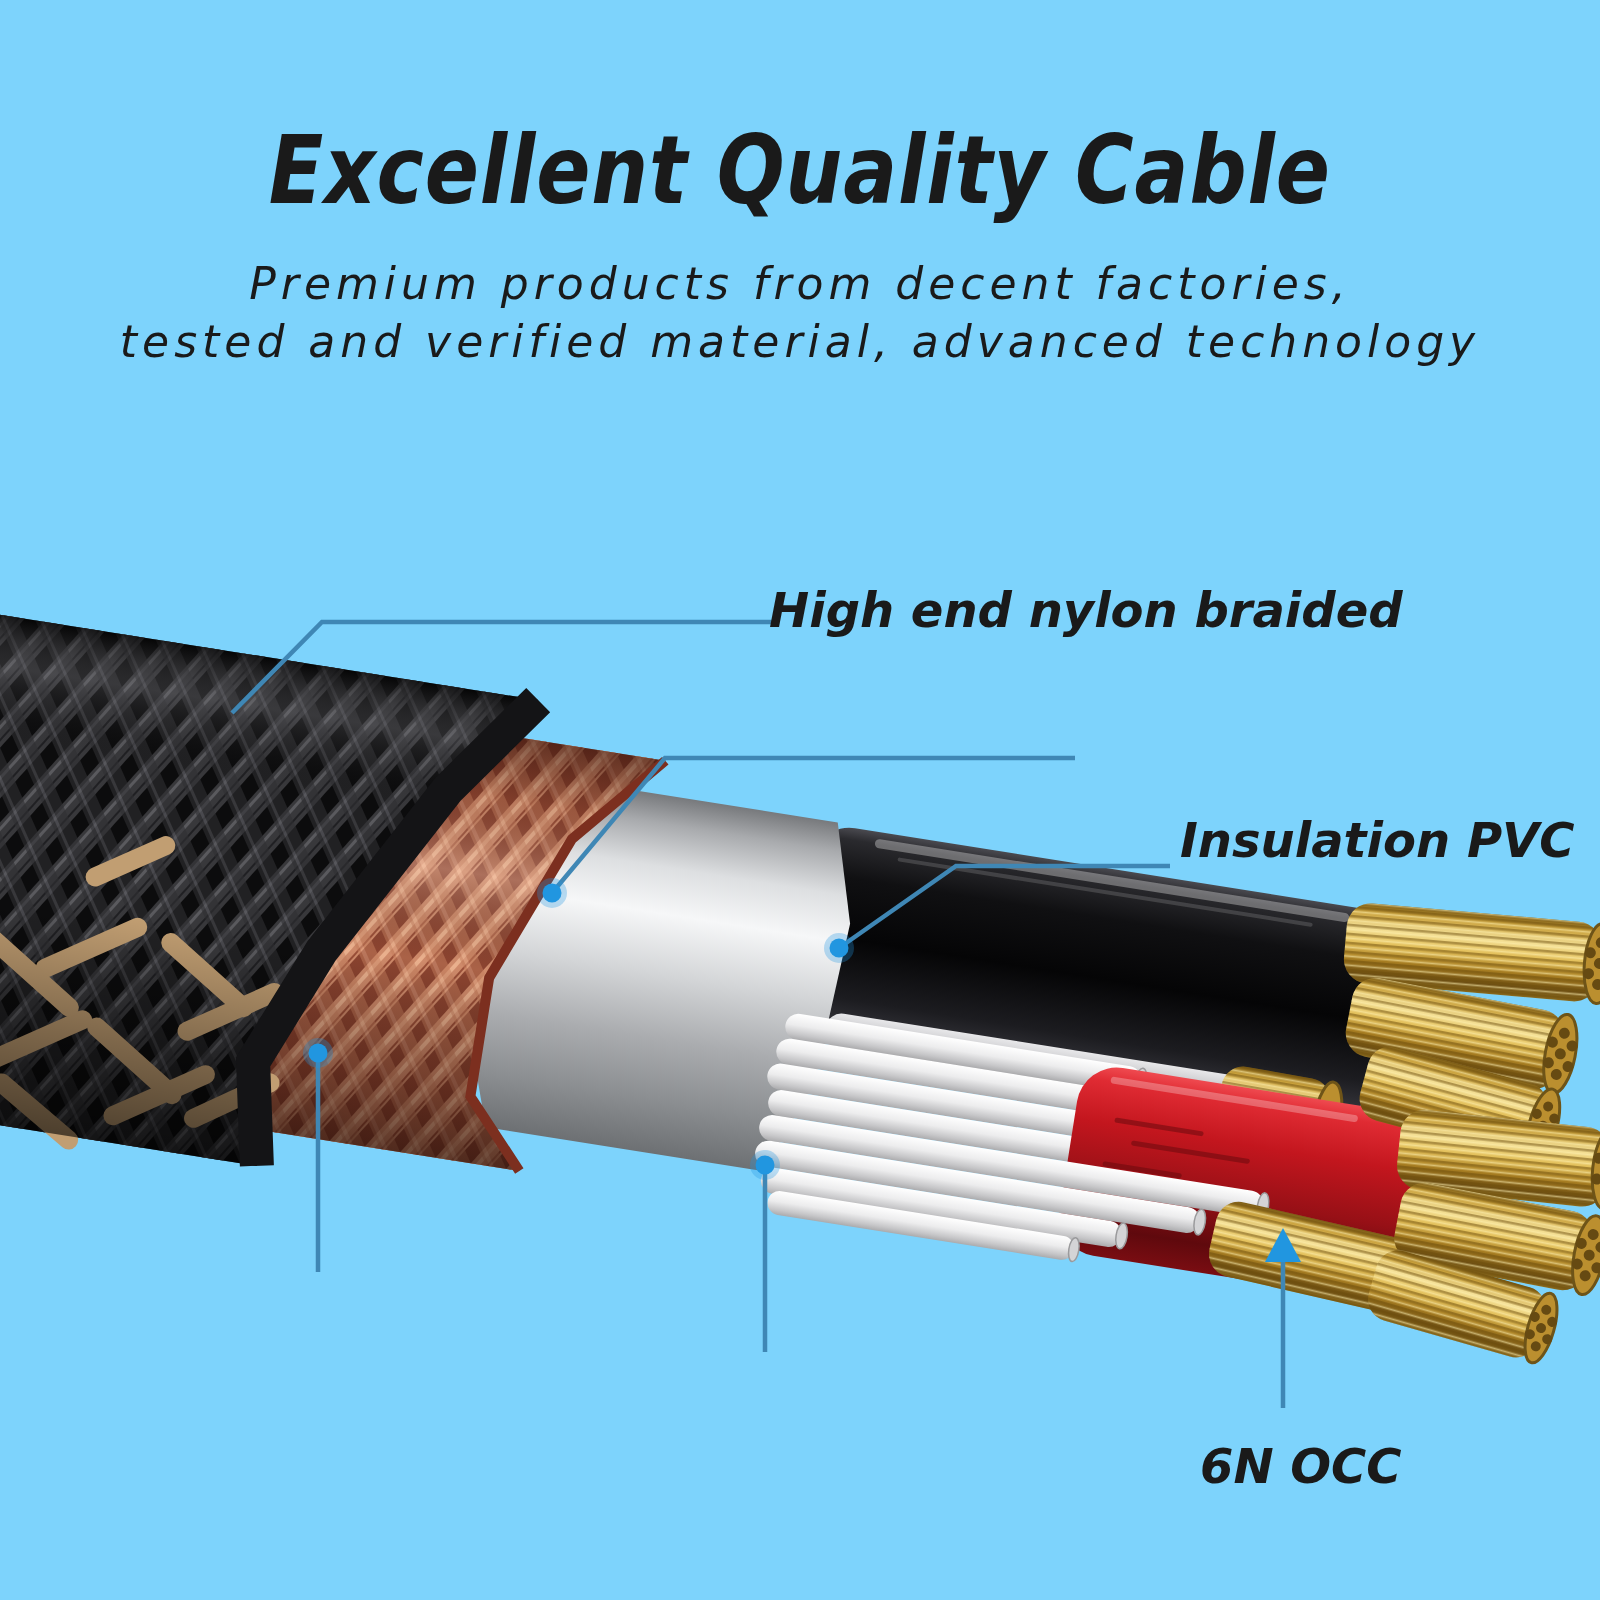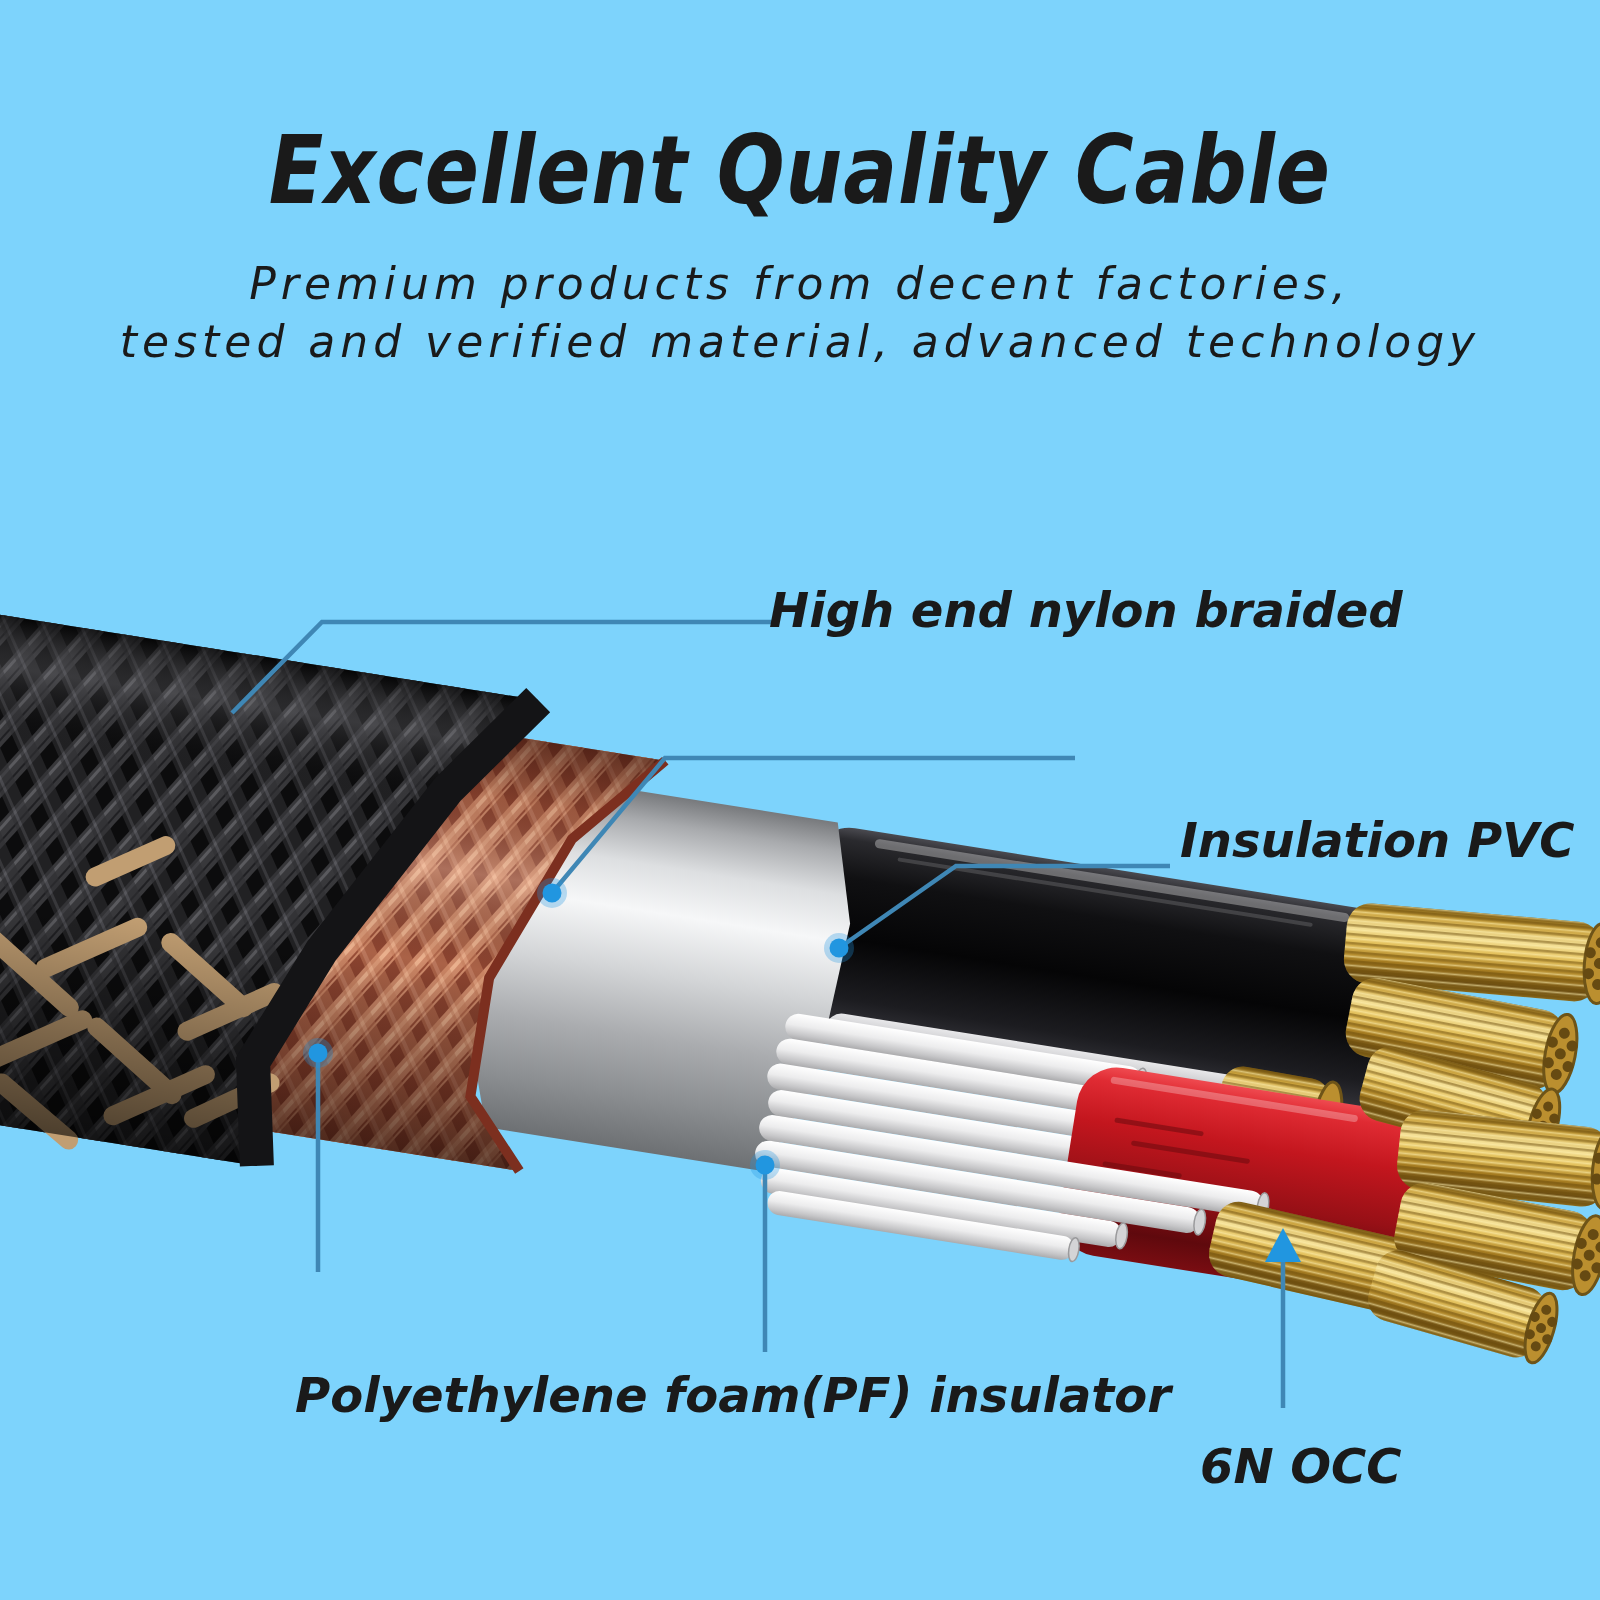--- a/index.html
+++ b/index.html
@@ -337,16 +337,15 @@
   </svg>
 
   <div class="hdr title">
     <span>Excellent Quality Cable</span>
   </div>
   <div class="hdr sub sub1">Premium products from decent factories,</div>
   <div class="hdr sub sub2">tested and verified material, advanced technology</div>
 
   <div class="lbl" style="left:769px;top:582px;">High end nylon braided</div>
   <div class="lbl" style="left:1180px;top:812px;">Insulation PVC</div>
-  <div class="lbl" style="left:295px;top:1367px;">Polyethylene foam(PF) insulator</div>
   <div class="lbl" style="left:1200px;top:1438px;">6N OCC</div>
 
 </div>
 
 </body></html>

